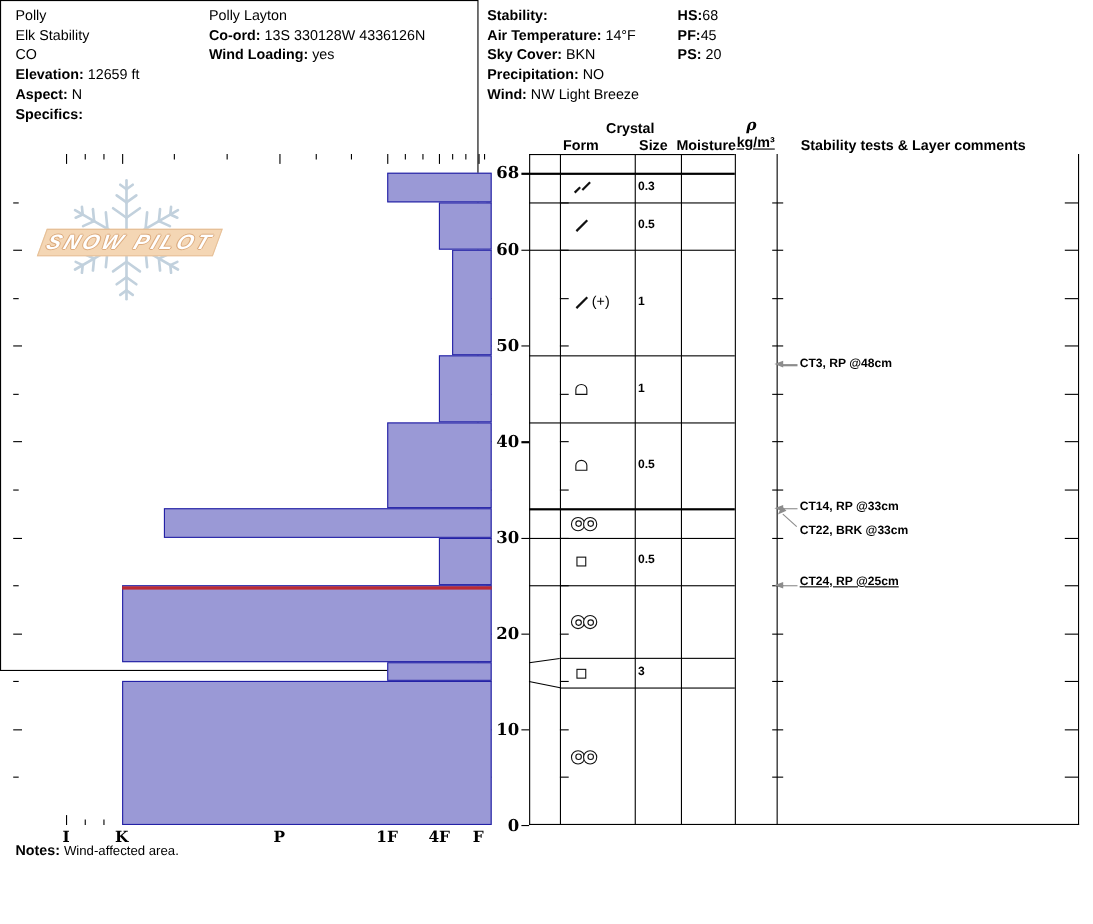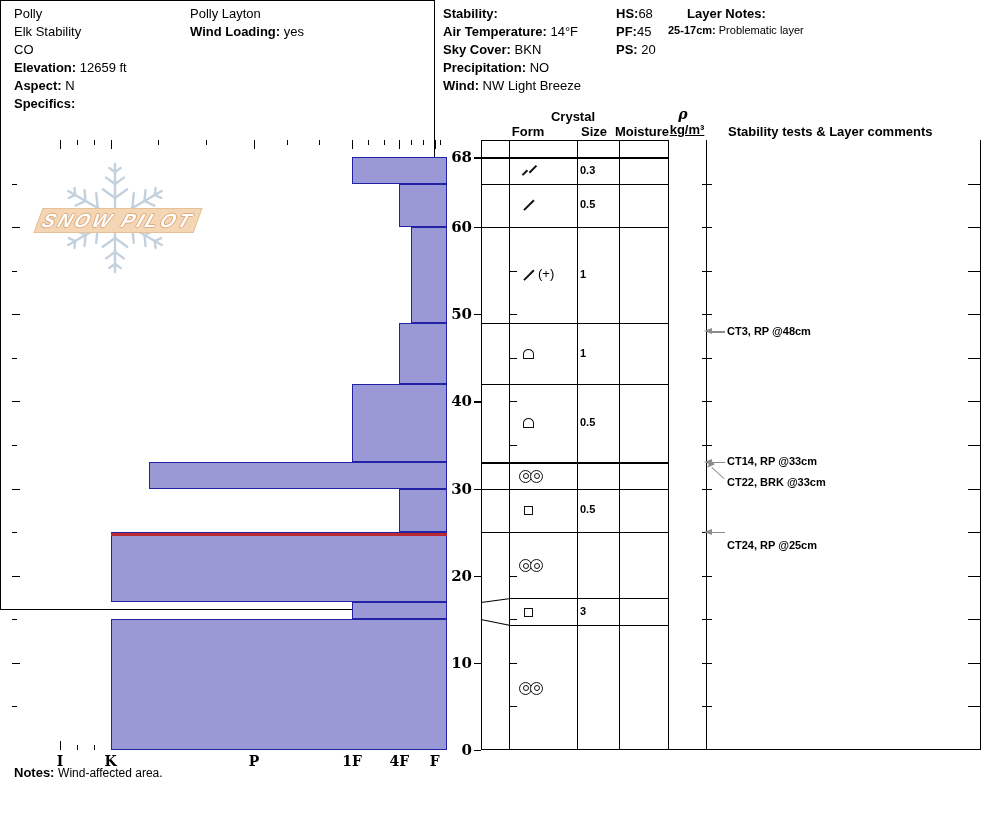--- a/index.html
+++ b/index.html
@@ -42,41 +42,38 @@
     <div>Polly</div>
     <div>Elk Stability</div>
     <div>CO</div>
     <div><b>Elevation:</b> <span>12659 ft</span></div>
     <div><b>Aspect:</b> <span>N</span></div>
     <div><b>Specifics:</b></div>
   </div>
 
   <div class="hcol" style="left:190px;">
     <div>Polly Layton</div>
+    <div><b>Co-ord:</b> <span>13S 330128W 4336126N</span></div>
     <div><b>Wind Loading:</b> <span>yes</span></div>
   </div>
 
   <div class="hcol" style="left:443px;">
     <div><b>Stability:</b></div>
     <div><b>Air Temperature:</b> <span>14°F</span></div>
     <div><b>Sky Cover:</b> <span>BKN</span></div>
     <div><b>Precipitation:</b> <span>NO</span></div>
     <div><b>Wind:</b>&nbsp;<span>NW Light Breeze</span></div>
   </div>
 
   <div class="hcol" style="left:616px;">
     <div><b>HS:</b><span>68</span></div>
     <div><b>PF:</b><span>45</span></div>
     <div><b>PS:</b> <span>20</span></div>
   </div>
 
-  <div class="hcol" style="left:668px;">
-    <div style="padding-left:19px;"><b>Layer Notes:</b></div>
-    <div class="small-note"><b>25-17cm:</b> <span>Problematic layer</span></div>
-  </div>
 
   <svg id="flake" class="abs" style="left:30px;top:158px;z-index:1;" width="180" height="126">
       <line x1="85" y1="60" x2="85" y2="114" stroke="#c2d1dd" stroke-width="2.4" stroke-linecap="round"></line>
       <line x1="85" y1="80" x2="97.2012325718406" y2="88.72524634195825" stroke="#c2d1dd" stroke-width="2.4" stroke-linecap="round"></line>
       <line x1="85" y1="80" x2="72.7987674281594" y2="88.72524634195825" stroke="#c2d1dd" stroke-width="2.4" stroke-linecap="round"></line>
       <line x1="85" y1="94" x2="93.94757055268312" y2="100.39851398410272" stroke="#c2d1dd" stroke-width="2.4" stroke-linecap="round"></line>
       <line x1="85" y1="94" x2="76.05242944731688" y2="100.39851398410272" stroke="#c2d1dd" stroke-width="2.4" stroke-linecap="round"></line>
       <line x1="85" y1="106" x2="90.69390853352562" y2="110.07178162624719" stroke="#c2d1dd" stroke-width="2.4" stroke-linecap="round"></line>
       <line x1="85" y1="106" x2="79.30609146647438" y2="110.07178162624719" stroke="#c2d1dd" stroke-width="2.4" stroke-linecap="round"></line>
       <line x1="85" y1="60" x2="38.23462819564032" y2="87.00000000000001" stroke="#c2d1dd" stroke-width="2.4" stroke-linecap="round"></line>
@@ -314,20 +311,20 @@
       <div class="arrowhead" style="left: 704px; top: 328.214px;"></div>
       <div class="ct" style="left: 727px; top: 324.714px;">CT3, RP @48cm</div>
       <div class="arrowline" style="left: 711px; top: 461.829px; width: 14px; height: 1.4px;"></div>
       <div class="arrowhead" style="left: 704px; top: 458.929px;"></div>
       <div class="ct" style="left: 727px; top: 455.429px;">CT14, RP @33cm</div>
       <div class="arrowline" style="left: 712px; top: 467.429px; width: 17px; height: 1.4px; transform-origin: 0px 0px; transform: rotate(42deg);"></div>
       <div class="arrowhead" style="left: 706px; top: 462.429px; transform: rotate(-45deg);"></div>
       <div class="ct" style="left: 727px; top: 476.429px;">CT22, BRK @33cm</div>
       <div class="arrowline" style="left: 711px; top: 531.543px; width: 14px; height: 1.4px;"></div>
       <div class="arrowhead" style="left: 704px; top: 528.643px;"></div>
-      <div class="ct" style="left: 727px; top: 539px;">CT24, RP @25cm</div>
+      <div class="ct" style="left: 727px; top: 523px; text-decoration: underline;">CT24, RP @25cm</div>
     </div>
 
   <div class="notesline" style="left:14px;top:765px;font-size:13px;">
     <b>Notes:</b>
     <span style="font-size:12px;">Wind-affected area.</span>
   </div>
 </div>
 
 </body></html>

